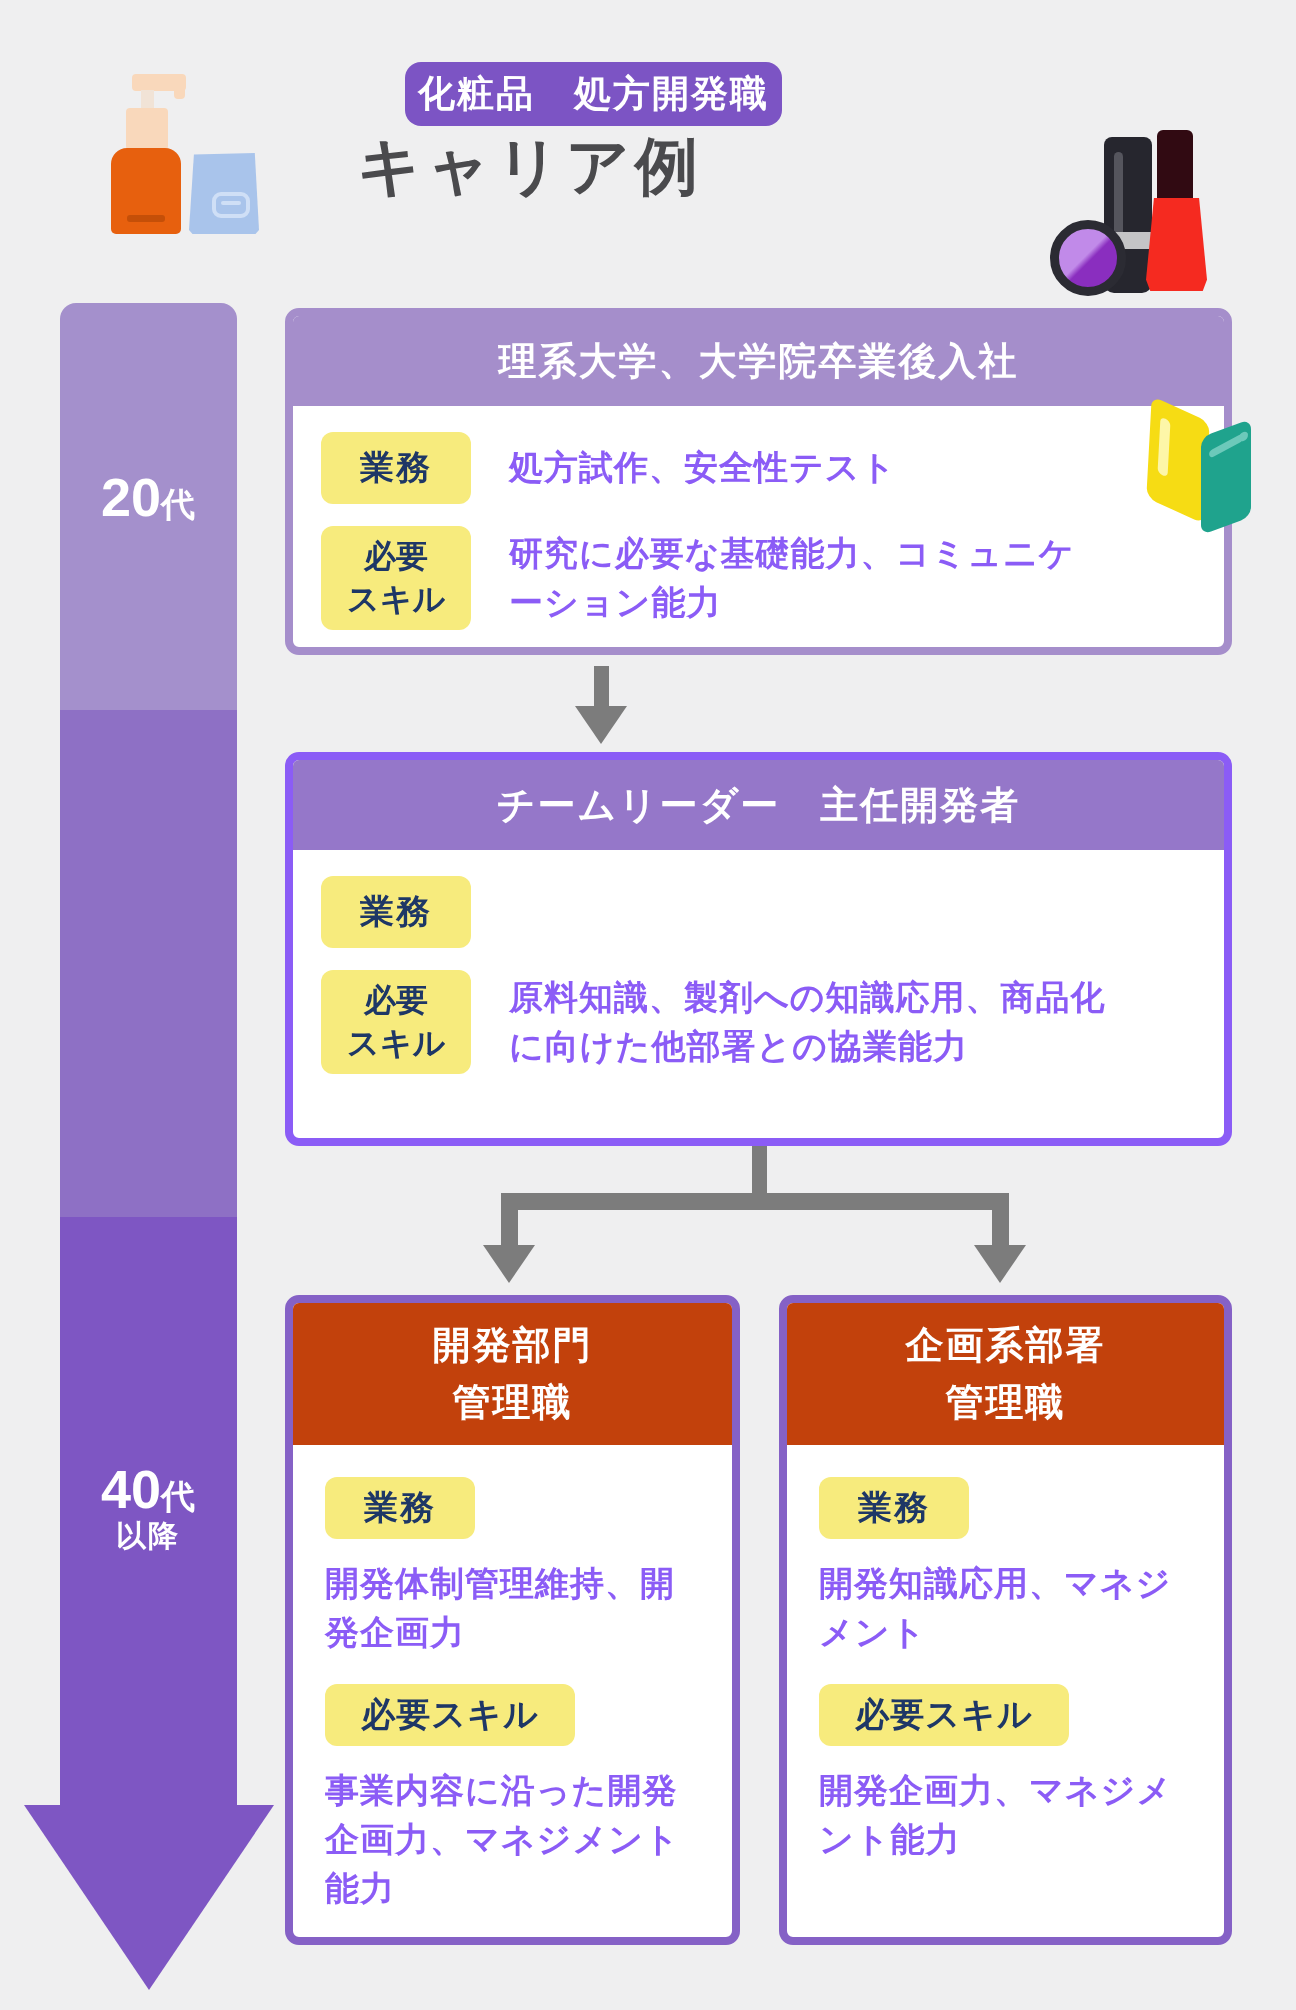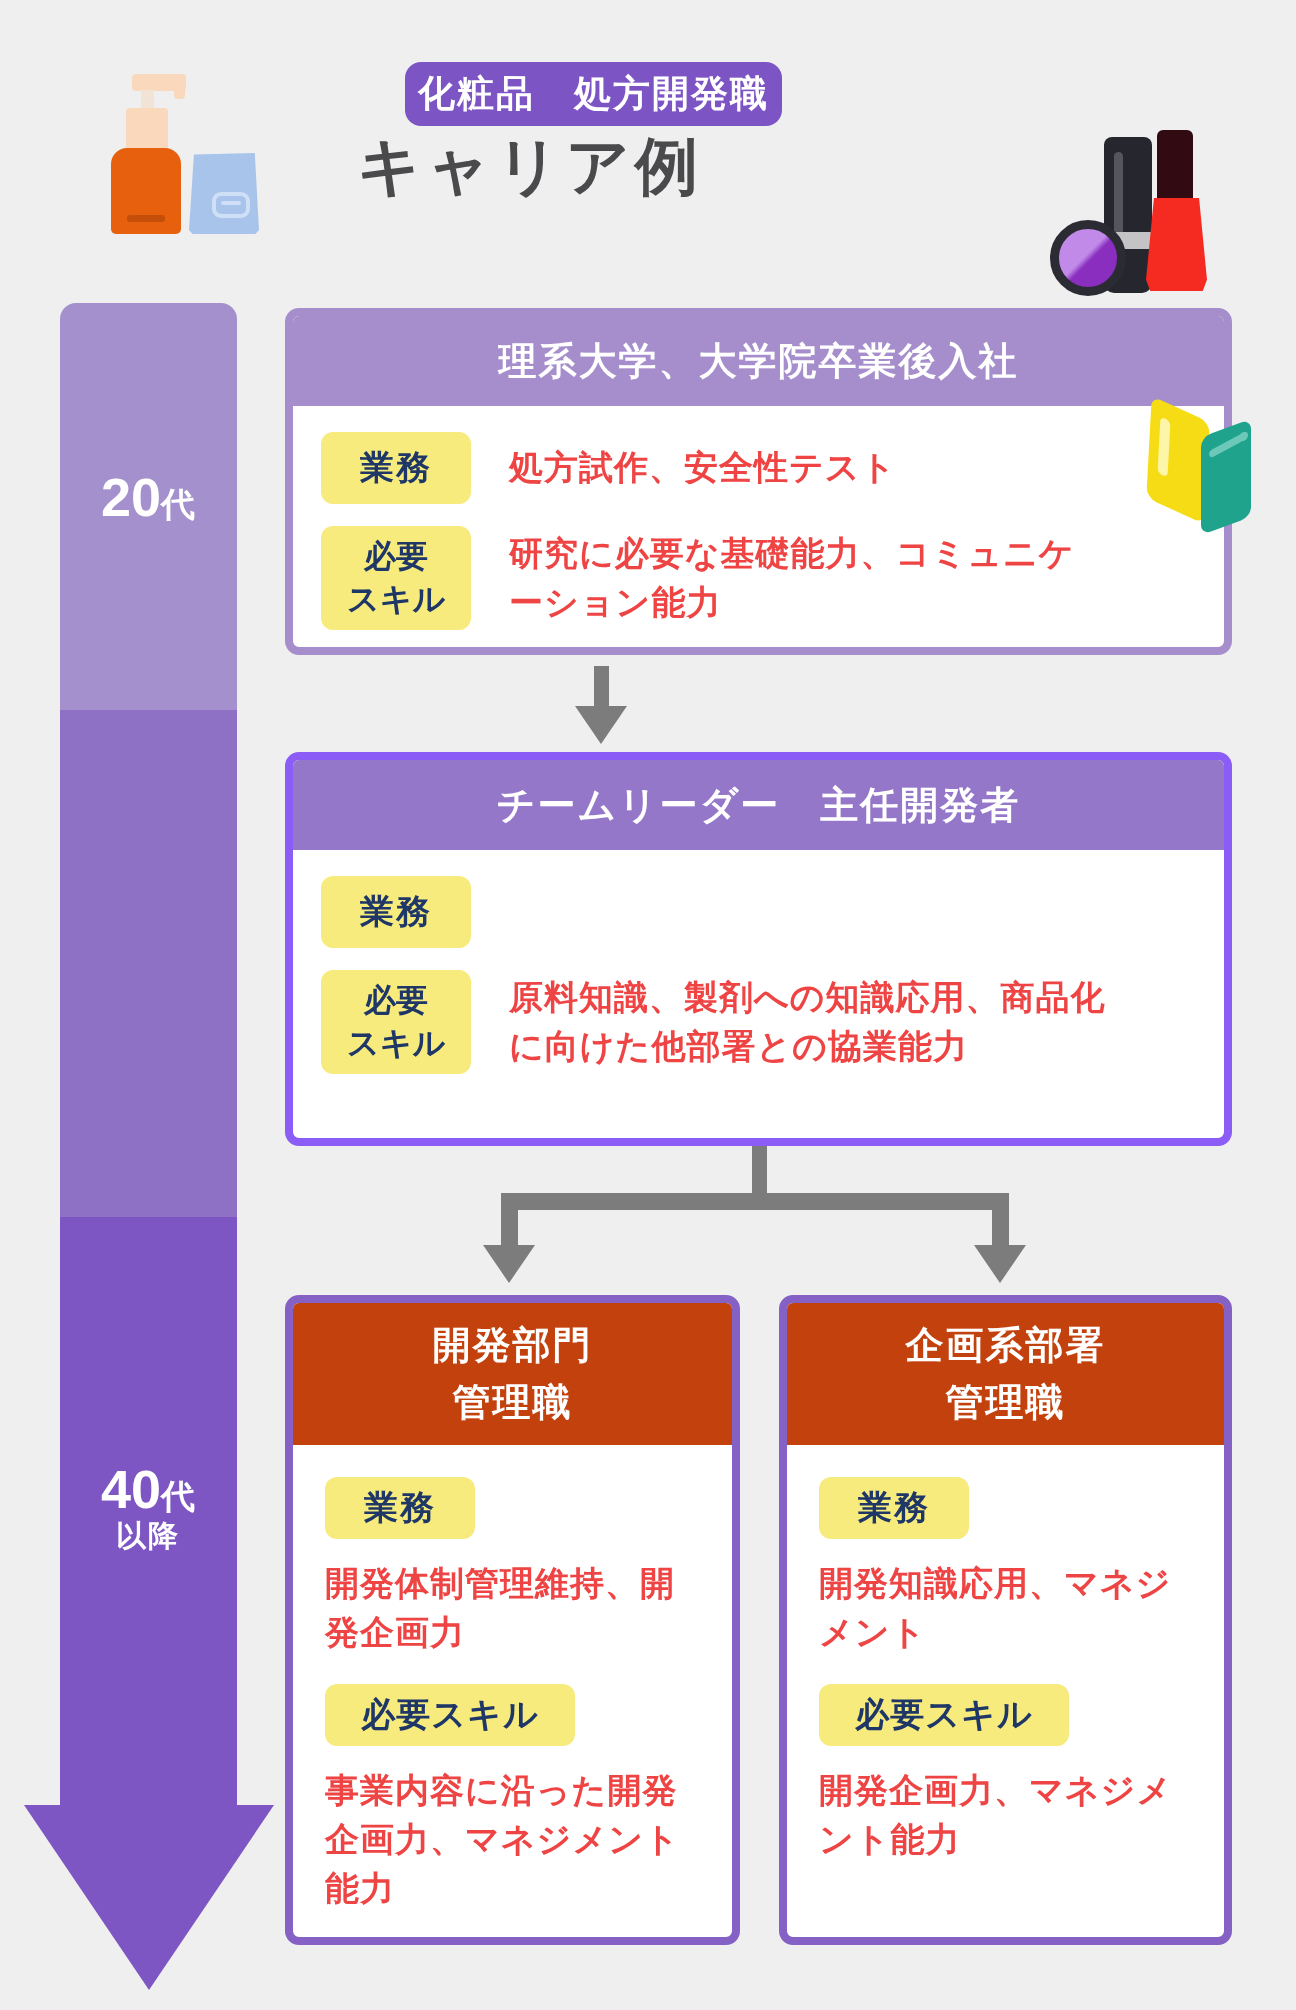--- a/index.html
+++ b/index.html
@@ -80,21 +80,21 @@
   .stage-body{padding:26px 28px 20px 28px;}
   .row{display:flex;align-items:center;gap:38px;margin-bottom:22px;}
   .pill{
     background:#f7eb7d;border-radius:12px;color:#1e3766;font-weight:bold;
     display:flex;align-items:center;justify-content:center;text-align:center;flex:none;
   }
   .pill.single{width:150px;height:72px;font-size:34px;letter-spacing:2px;}
   .pill.double{width:150px;height:104px;font-size:32px;line-height:1.35;white-space:pre-line;}
   .pill.wide{width:250px;height:62px;font-size:34px;letter-spacing:1px;}
   .pill.small{width:150px;height:62px;font-size:34px;letter-spacing:2px;}
-  .desc{color:#ef4444;font-weight:bold;font-size:34px;line-height:1.45;letter-spacing:1px;width:600px;}
+  .desc{color:#8b5cf6;font-weight:bold;font-size:34px;line-height:1.45;letter-spacing:1px;width:600px;}
   .b3 .desc,.b4 .desc{width:362px;margin:0 0 26px 0;}
   .b3 .pill,.b4 .pill{margin:0 0 20px 0;}
   .b3 .stage-body,.b4 .stage-body{padding:32px 0 0 32px;}
   
   .conn{position:absolute;background:#7c7c7c;}
   .arrow-head{position:absolute;width:0;height:0;border-left:26px solid transparent;border-right:26px solid transparent;border-top:38px solid #7c7c7c;}
   .stem1{left:594px;top:666px;width:15px;height:44px;}
   .head1{left:575px;top:706px;}
   .branch-stub{left:752px;top:1146px;width:15px;height:50px;}
   .branch-bar{left:501px;top:1193px;width:508px;height:17px;}

